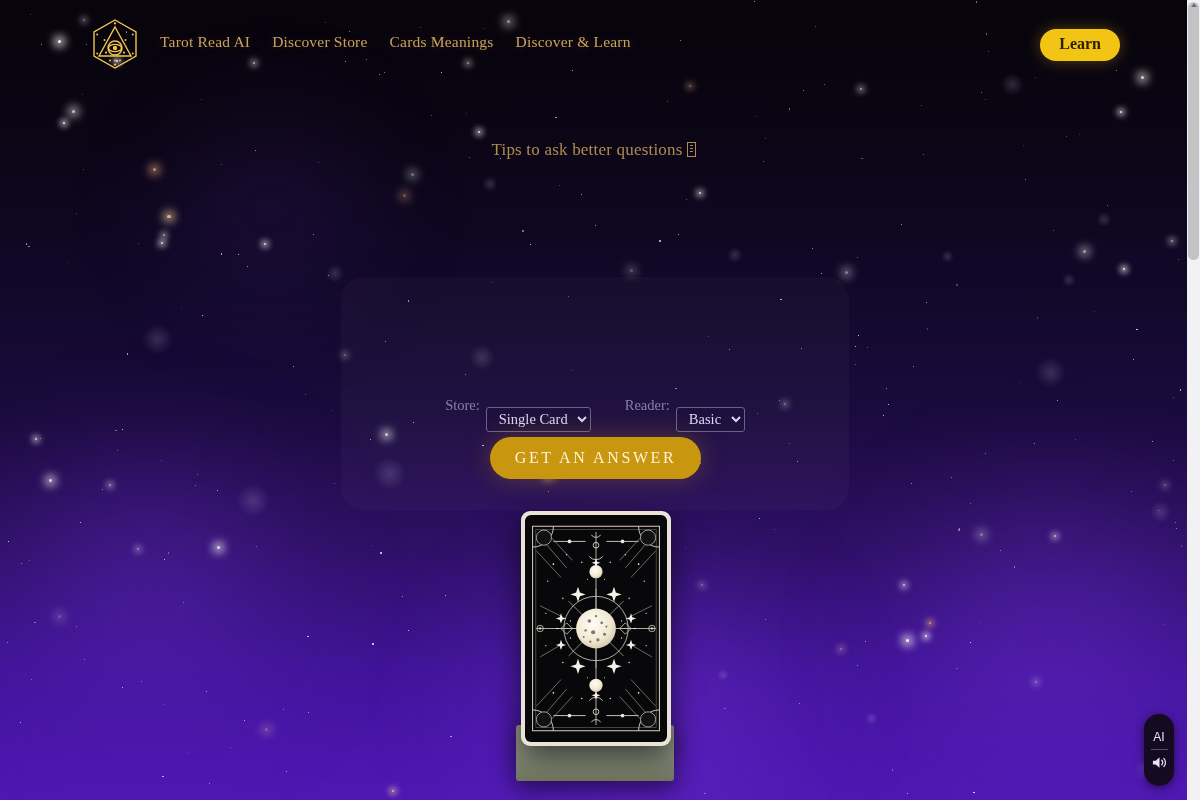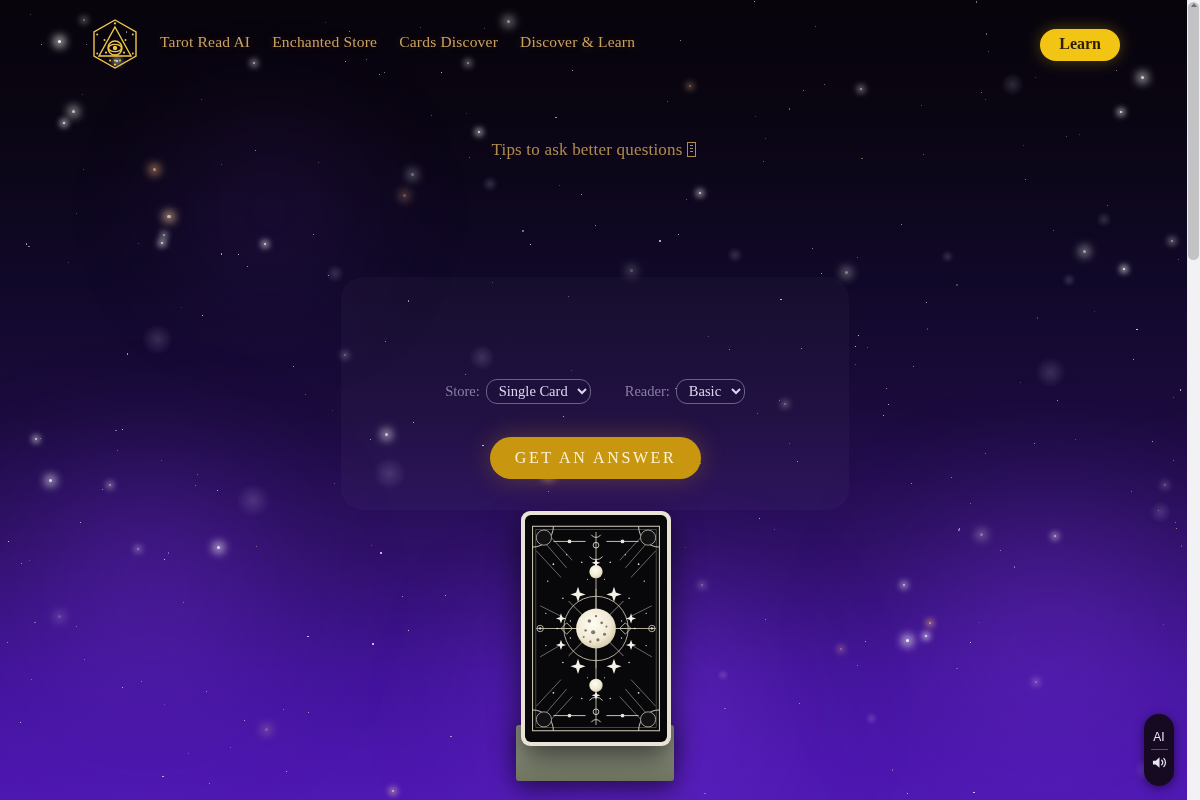--- a/index.html
+++ b/index.html
@@ -217,24 +217,25 @@
   .select-label {
     color: #8a7fa6;
     font-size: 14.5px;
   }
   .sel {
     font-family: "Liberation Serif", serif;
     font-size: 14.5px;
     color: #ded6f0;
     background: rgba(30,16,58,.55);
     border: 1px solid #6d6188;
-    border-radius: 11px;
+    border-radius: 3px;
     padding: 2px 6px 3px 8px;
     outline: none;
     cursor: pointer;
+    margin-top: 28px;
   }
   .sel option { background: #1a0f33; color: #ded6f0; }
 
   .cta {
     position: absolute;
     left: 490px; top: 437px;
     width: 211px; height: 42px;
     border-radius: 21px;
     border: none;
     background: #c9960f;
@@ -621,22 +622,22 @@
           <circle cx="30" cy="42.4" r="1"></circle>
           <circle cx="25" cy="42.4" r="1"></circle>
           <circle cx="14.5" cy="22" r="1"></circle>
           <circle cx="35.5" cy="22" r="1"></circle>
         </g>
       </svg>
     </div>
 
     <nav class="nav">
       <a href="#">Tarot Read AI</a>
-      <a href="#">Enchanted Store</a>
-      <a href="#">Cards Discover</a>
+      <a href="#">Discover Store</a>
+      <a href="#">Cards Meanings</a>
       <a href="#">Discover &amp; Learn</a>
     </nav>
 
     <button class="login-btn">Learn</button>
   </div>
 
   <div class="hero">
     <div>
       <span class="hero-sub"><span>Tips to ask better questions</span><span class="tofu"></span></span>
     </div>

